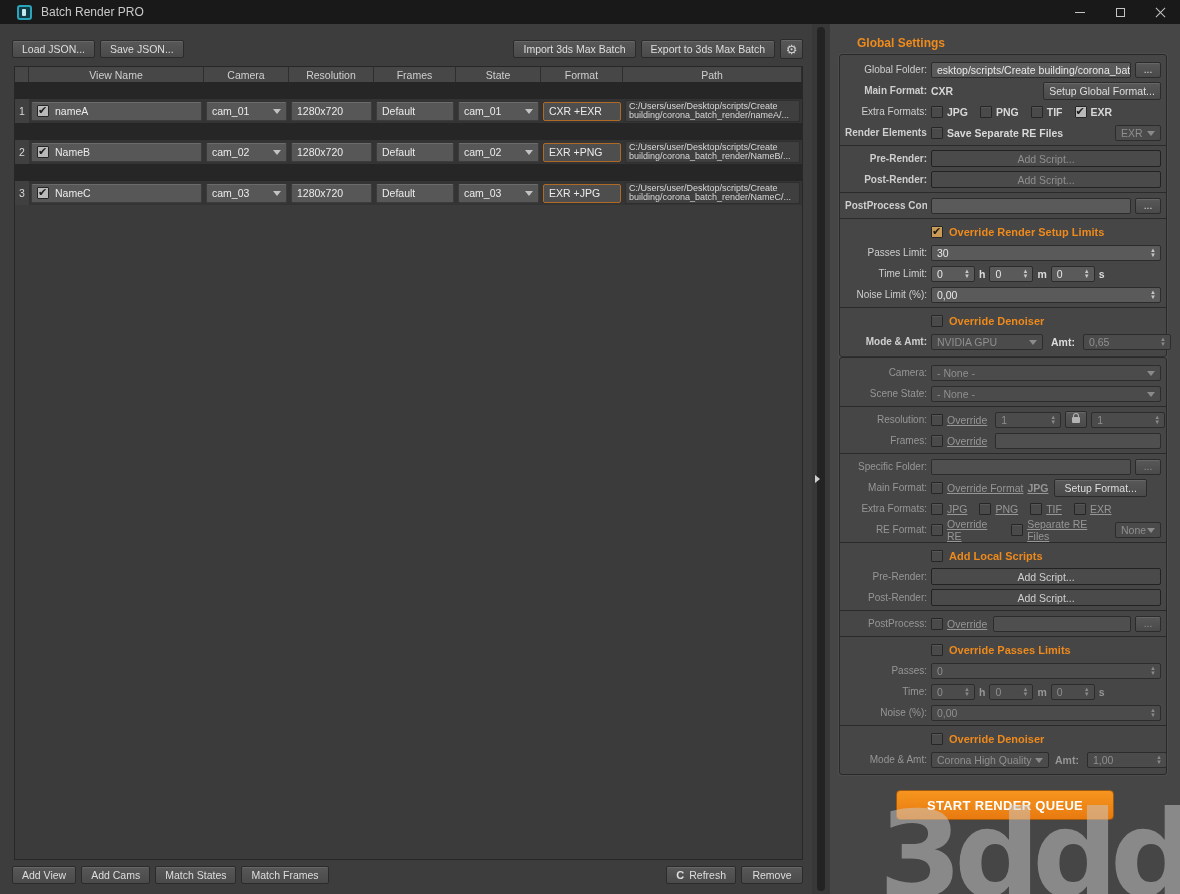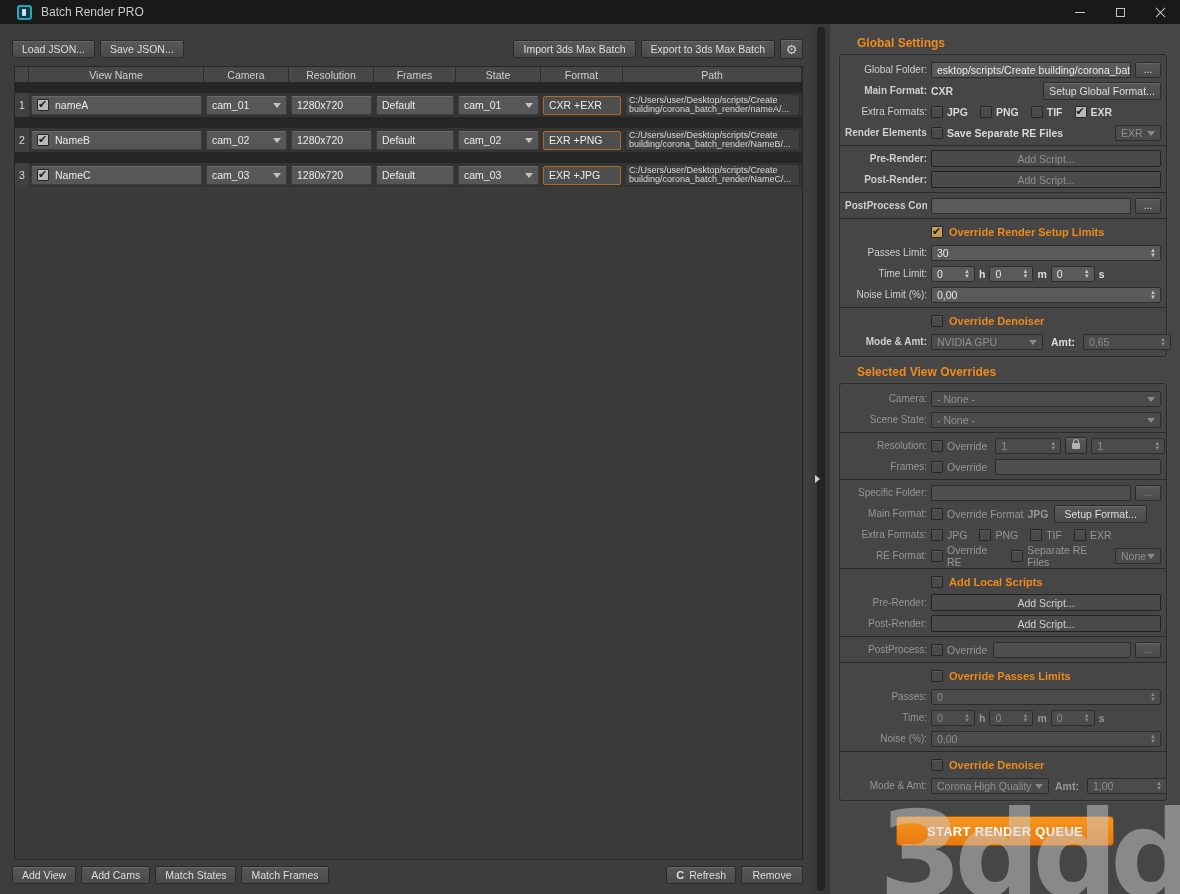--- a/index.html
+++ b/index.html
@@ -30,21 +30,21 @@
   
   .toolbar { position:absolute; left:12px; top:39px; width:791px; height:20px; display:flex; gap:5px; align-items:center; }
   .toolbar .spacer { flex:1; }
   .gear-btn { width:23px; height:20px; padding:0; font-size:13px; color:#cfcfcf; }
   .gear-glyph::before { content:"⚙"; }
   .refresh-glyph { font-weight:bold; font-size:11px; margin-right:5px; }
   .refresh-glyph::before { content:"C"; }
 
   
   .grid-wrap { position:absolute; left:14px; top:66px; width:789px; height:794px; border:1px solid #272727; background:#3b3b3b; }
-  .vtable { display:grid; grid-template-columns:14px 175px 85px 85px 82px 85px 82px 1fr; background:#262626; grid-auto-rows:auto; row-gap:11px; }
+  .vtable { display:grid; grid-template-columns:14px 175px 85px 85px 82px 85px 82px 1fr; background:#262626; grid-auto-rows:auto; row-gap:17px; }
   .th { background:#474747; color:#cfcfcf; font-size:10.5px; height:15px; display:flex; align-items:center; justify-content:center; border-right:1px solid #2e2e2e; }
   .tr-cell { background:#343434; height:24px; display:flex; align-items:center; position:relative; }
   .rownum { justify-content:center; font-size:10.5px; color:#d8d8d8; background:#404040; }
   .cellbox { margin:2px; flex:1; height:19px; background:#575757; border:1px solid #3c3c3c; border-top-color:#6b6b6b;
              border-radius:2px; display:flex; align-items:center; padding:0 5px; font-size:10.5px; color:#ececec; overflow:hidden; }
   .cellbox.fmt { background:#4e4e4e; border:1px solid #b06a28; }
   .cellbox.pathbox { background:#3f3f3f; border-color:#2e2e2e; font-size:9px; line-height:9.5px; color:#d8d8d8;
                      height:22px; margin:1px 2px; padding:0 3px; white-space:normal; word-break:break-word; }
   .chk { width:12px; height:12px; background:#4a4a4a; border:1px solid #262626; box-shadow:inset 0 1px 0 rgba(255,255,255,.07);
          border-radius:1px; flex:none; position:relative; }
@@ -85,21 +85,21 @@
   .mini-btn { flex:none; width:26px; padding:0; height:16px; font-size:10px; }
   .mini-btn.dim { color:#8f8f8f; }
   .script-btn { flex:1; height:17px; background:#4a4a4a; border:1px solid #222; border-radius:2px; color:#8f8f8f;
                 font-size:10.5px; display:flex; align-items:center; justify-content:center; }
   .script-btn.lit { color:#cfcfcf; }
   .sep { height:1px; background:#2a2a2a; margin:2px -5px; }
   .subhdr { color:#ee8a1c; font-weight:bold; font-size:11px; }
   .subrow { display:flex; align-items:center; gap:6px; height:21px; padding-left:86px; }
   .chklbl { font-size:10.5px; color:#d8d8d8; font-weight:bold; }
   .chklbl.n { font-weight:normal; }
-  .dim-t { color:#969696 !important; }
+  .dim-t { color:#969696 !important;text-decoration:underline; }
   .spin { }
   .arrows { position:absolute; right:2px; top:1px; bottom:1px; width:10px; display:flex; flex-direction:column;
             align-items:center; justify-content:center; color:#c8c8c8; font-size:6px; line-height:5px; }
   .arrows::before { content:"▲"; } .arrows::after { content:"▼"; }
   .dim .arrows, .fld.dim .arrows { color:#8a8a8a; }
   .tspin { flex:none; width:44px; }
   .unit { font-size:10.5px; font-weight:bold; color:#dcdcdc; }
   .unit.dim { color:#969696; }
   .lockbtn { flex:none; width:22px; height:17px; padding:0; position:relative; }
   .lock-shape { width:8px; height:6px; background:#b3b3b3; position:relative; border-radius:1px; }
@@ -385,21 +385,20 @@
 
     <div class="prow">
       <span class="lbl b">Mode &amp; Amt:</span>
       <div class="fld dim dd dim" style="flex:none;width:112px"><span>NVIDIA GPU</span></div>
       <span class="unit" style="margin-left:4px">Amt:</span>
       <div class="spacer" style="flex:1"></div>
       <div class="fld dim spin" style="flex:none;width:88px"><span>0,65</span><span class="arrows"></span></div>
     </div>
   </div>
 
-  <div class="sec-title second">Selected View Overrides</div>
   <div class="groupbox dim">
 
 
     <div class="prow">
       <span class="lbl dim">Camera:</span>
       <div class="fld dim dd dim"><span>- None -</span></div>
     </div>
 
     <div class="prow">
       <span class="lbl dim">Scene State:</span>

